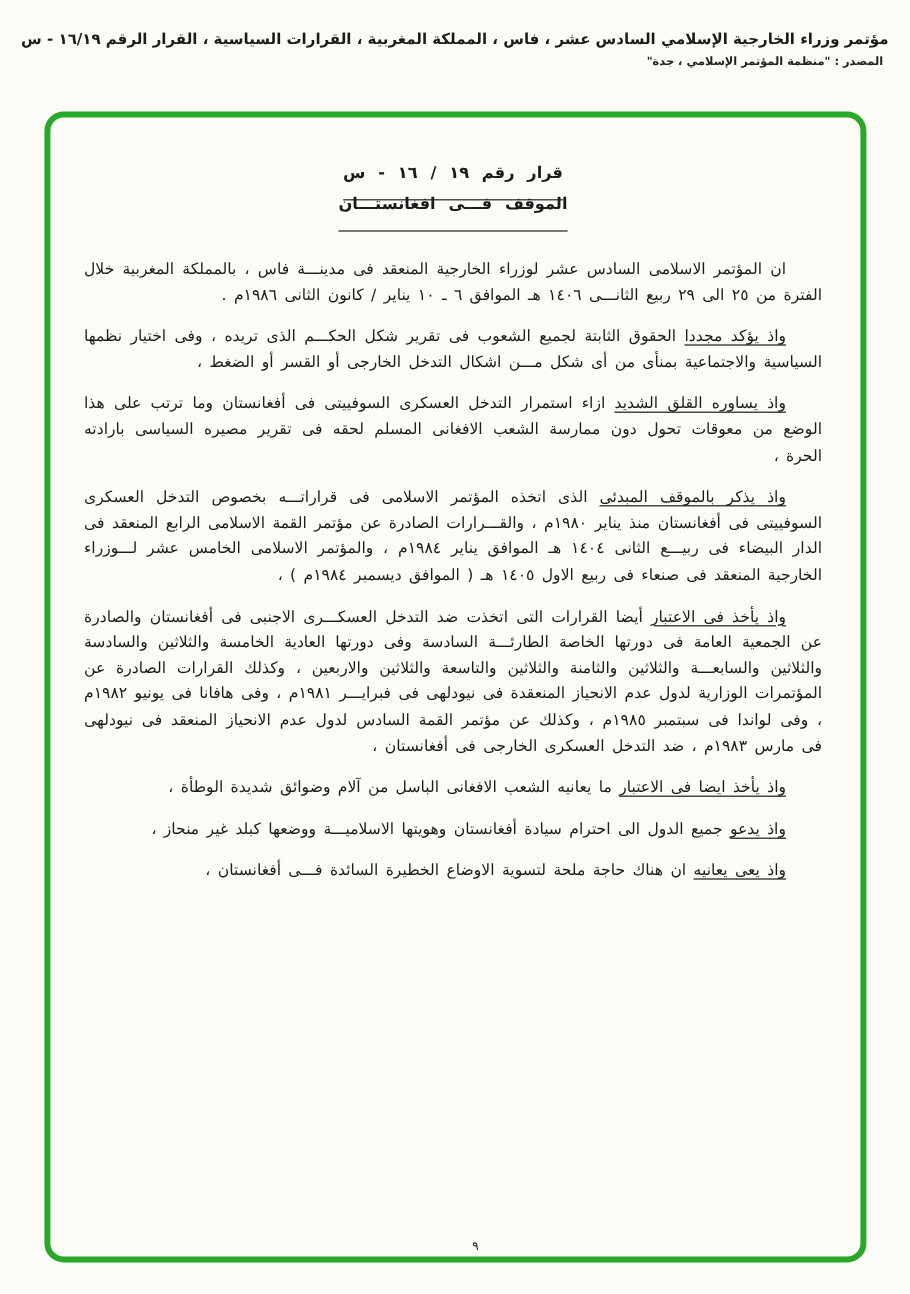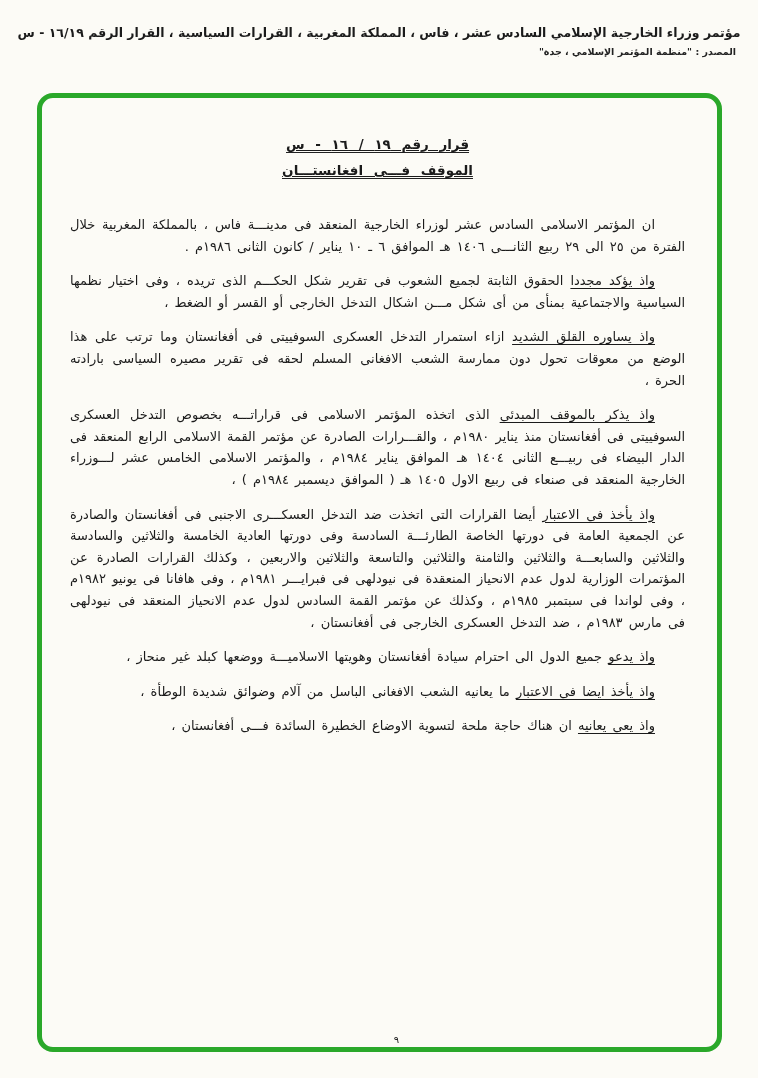--- a/index.html
+++ b/index.html
@@ -36,23 +36,22 @@
     border: 5px solid #2aa82a;
     border-radius: 16px;
     padding: 28px 32px 14px 28px;
     overflow: hidden;
   }
 
   .title-block { text-align: center; margin-top: 10px; }
   .title-line { margin-bottom: 10px; font-size: 13.5px; font-weight: bold; }
   .title-line .u {
     border-bottom: 1.4px solid #222;
-    padding-bottom: 0;
+    padding-bottom: 14px;
     word-spacing: 6px;
-    text-decoration: underline;
   }
 
   .doc-body {
     margin-top: 36px;
     font-size: 13px;
     line-height: 21.6px;
     text-align: justify;
     word-spacing: 2px;
   }
   .para { margin: 0 0 13px 0; text-indent: 30px; }
@@ -91,23 +90,23 @@
 
 
       <p class="para"><span class="lead">واذ يؤكد مجددا</span><span> الحقوق الثابتة لجميع الشعوب فى تقرير شكل الحكـــم الذى تريده ، وفى اختيار نظمها السياسية والاجتماعية بمنأى من أى شكل مـــن اشكال التدخل الخارجى أو القسر أو الضغط ،</span></p>
 
       <p class="para"><span class="lead">واذ يساوره القلق الشديد</span><span> ازاء استمرار التدخل العسكرى السوفييتى فى أفغانستان وما ترتب على هذا الوضع من معوقات تحول دون ممارسة الشعب الافغانى المسلم لحقه فى تقرير مصيره السياسى بارادته الحرة ،</span></p>
 
       <p class="para"><span class="lead">واذ يذكر بالموقف المبدئى</span><span> الذى اتخذه المؤتمر الاسلامى فى قراراتـــه بخصوص التدخل العسكرى السوفييتى فى أفغانستان منذ يناير ١٩٨٠م ، والقـــرارات الصادرة عن مؤتمر القمة الاسلامى الرابع المنعقد فى الدار البيضاء فى ربيـــع الثانى ١٤٠٤ هـ الموافق يناير ١٩٨٤م ، والمؤتمر الاسلامى الخامس عشر لـــوزراء الخارجية المنعقد فى صنعاء فى ربيع الاول ١٤٠٥ هـ ( الموافق ديسمبر ١٩٨٤م ) ،</span></p>
 
       <p class="para"><span class="lead">واذ يأخذ فى الاعتبار</span><span> أيضا القرارات التى اتخذت ضد التدخل العسكـــرى الاجنبى فى أفغانستان والصادرة عن الجمعية العامة فى دورتها الخاصة الطارئـــة السادسة وفى دورتها العادية الخامسة والثلاثين والسادسة والثلاثين والسابعـــة والثلاثين والثامنة والثلاثين والتاسعة والثلاثين والاربعين ، وكذلك القرارات الصادرة عن المؤتمرات الوزارية لدول عدم الانحياز المنعقدة فى نيودلهى فى فبرايـــر ١٩٨١م ، وفى هافانا فى يونيو ١٩٨٢م ، وفى لواندا فى سبتمبر ١٩٨٥م ، وكذلك عن مؤتمر القمة السادس لدول عدم الانحياز المنعقد فى نيودلهى فى مارس ١٩٨٣م ، ضد التدخل العسكرى الخارجى فى أفغانستان ،</span></p>
 
+      <p class="para"><span class="lead">واذ يأخذ ايضا فى الاعتبار</span><span> ما يعانيه الشعب الافغانى الباسل من آلام وضوائق شديدة الوطأة ،</span></p>
+
       <p class="para"><span class="lead">واذ يدعو</span><span> جميع الدول الى احترام سيادة أفغانستان وهويتها الاسلاميـــة ووضعها كبلد غير منحاز ،</span></p>
-
-      <p class="para"><span class="lead">واذ يأخذ ايضا فى الاعتبار</span><span> ما يعانيه الشعب الافغانى الباسل من آلام وضوائق شديدة الوطأة ،</span></p>
 
       <p class="para"><span class="lead">واذ يعى يعانيه</span><span> ان هناك حاجة ملحة لتسوية الاوضاع الخطيرة السائدة فـــى أفغانستان ،</span></p>
 
     </div>
 
     <div class="page-mark">٩</div>
 
   </div>
 </div>
 

